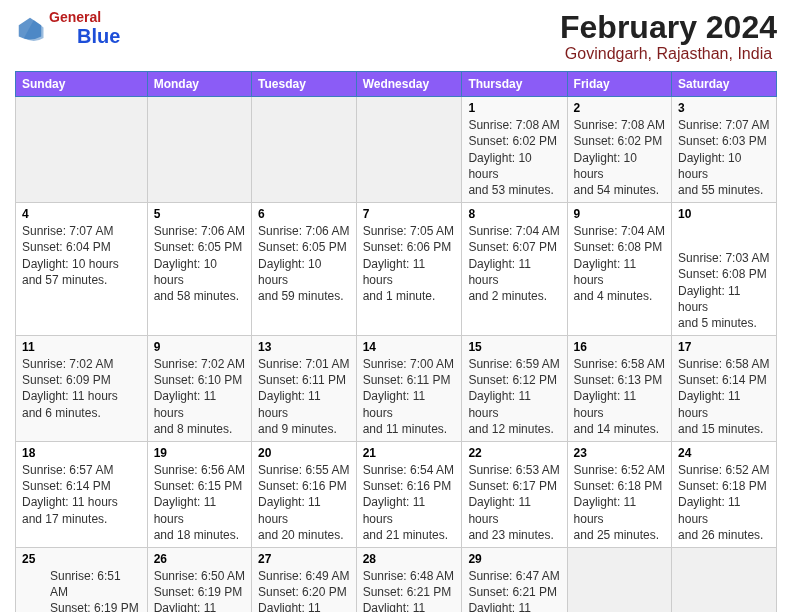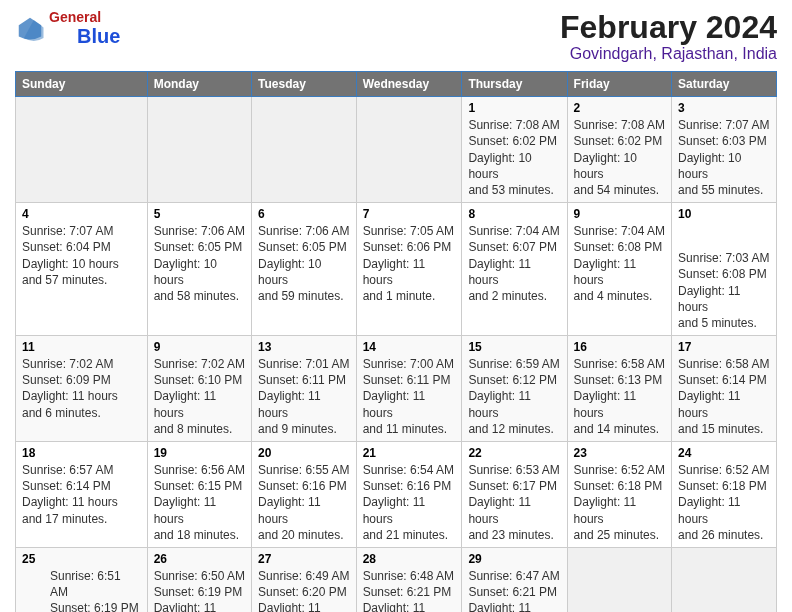--- a/index.html
+++ b/index.html
@@ -48,29 +48,30 @@
       text-align: right;
     }
     .main-title {
       font-size: 32px;
       font-weight: bold;
       color: #222;
       line-height: 1.1;
     }
     .subtitle {
       font-size: 16px;
-      color: #4c1d95;
+      color: #7f1d1d;
+      text-align: center;
     }
     table {
       width: 100%;
       border-collapse: collapse;
       font-size: 10.5px;
     }
     thead tr {
-      background-color: #737373;
+      background-color: #8b5cf6;
       color: white;
     }
     thead th {
       padding: 5px 6px;
       text-align: left;
       font-size: 12px;
       font-weight: bold;
       border: 1px solid #3a7bbf;
     }
     tbody tr {

